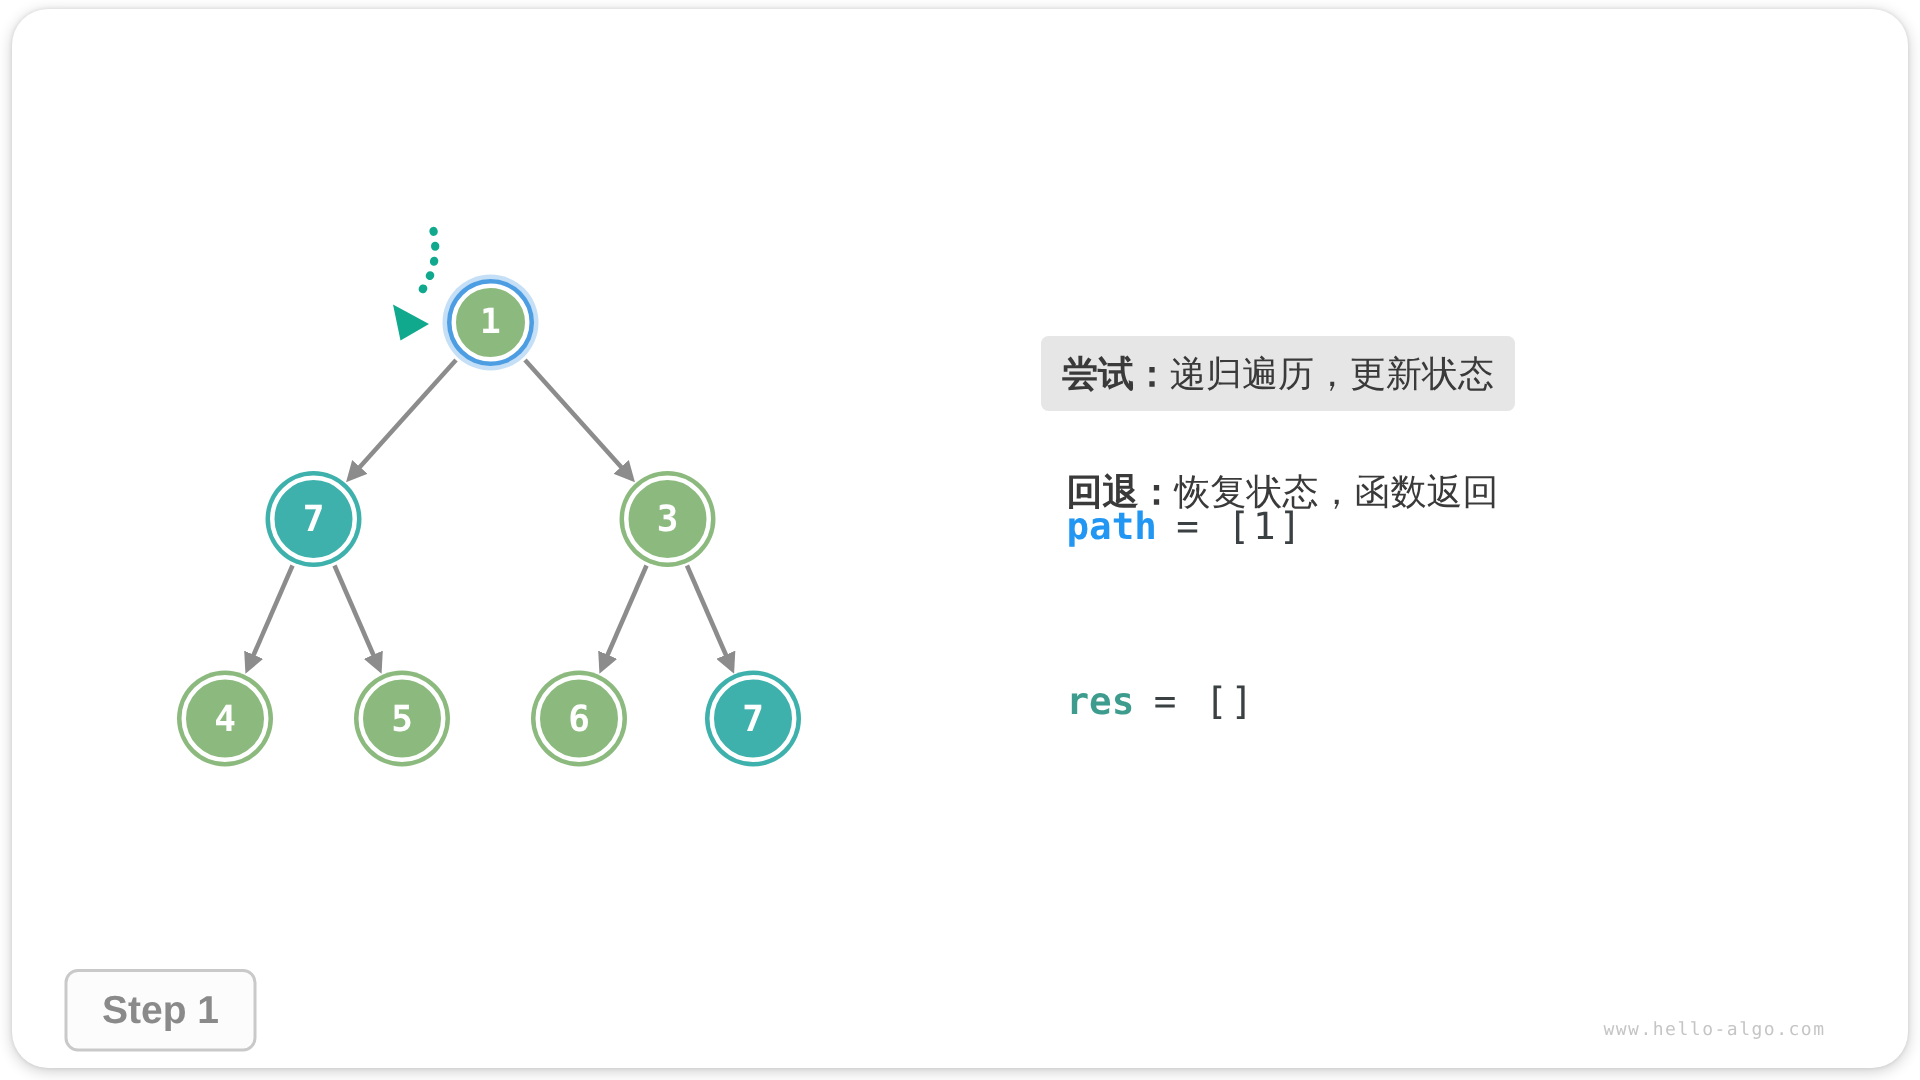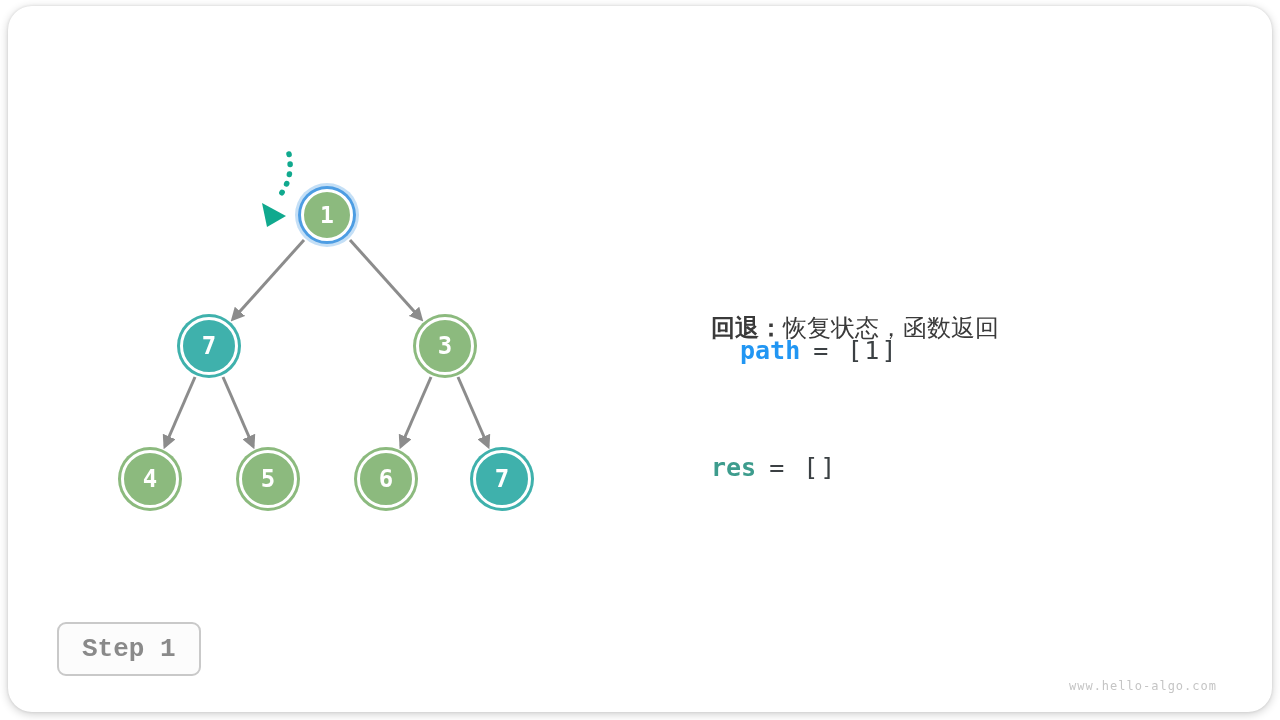--- a/index.html
+++ b/index.html
@@ -72,36 +72,35 @@
   .lbl { font-weight: bold; }
   .code-line {
     position: absolute; left: 703px;
     font-family: "DejaVu Sans Mono", monospace;
     font-size: 25px;
     color: #3b4043;
     white-space: nowrap;
   }
   .code-line .var { font-weight: bold; }
   #path-line { top: 330px; }
-  #path-line .var { color: var(--path-blue); margin-left: 29px; }
+  #path-line .var { color: var(--path-blue); }
   #res-line { top: 447px; }
   #res-line .var { color: var(--res-teal); text-align: right; }
   .code-line .rest { margin-left: 13px; letter-spacing: 2px; }
 
   .step-box {
-    position: absolute; left: 35px; top: 616px;
+    position: absolute; left: 35px; top: 640px;
     border: 2px solid #c9c9c9;
     border-radius: 9px;
     background: #fcfcfc;
     padding: 10px 23px;
-    font-family: Liberation Mono, monospace;
+    font-family: Liberation Sans, sans-serif;
     font-weight: bold;
     font-size: 26px;
     color: var(--step-text-gray);
-    margin-left: 14px;
   }
   .watermark {
     position: absolute; top: 673px; right: 55px;
     font-family: "DejaVu Sans Mono", monospace;
     font-size: 12px;
     color: var(--watermark-gray);
     letter-spacing: 1px;
   }
 </style>
 </head>
@@ -142,20 +141,23 @@
   <div class="node green" style="left:231px; top:444px;">
     <span>5</span>
   </div>
   <div class="node green" style="left:349px; top:444px;">
     <span>6</span>
   </div>
   <div class="node teal" style="left:465px; top:444px;">
     <span>7</span>
   </div>
 
+  <div class="hl-line">
+    <span class="lbl">尝试：</span><span>递归遍历，更新状态</span>
+  </div>
   <div class="plain-line">
     <span class="lbl">回退：</span><span>恢复状态，函数返回</span>
   </div>
   <div class="code-line" id="path-line">
     <span class="var">path</span><span class="rest">= [1]</span>
   </div>
   <div class="code-line" id="res-line">
     <span class="var">res</span><span class="rest">= []</span>
   </div>
 

